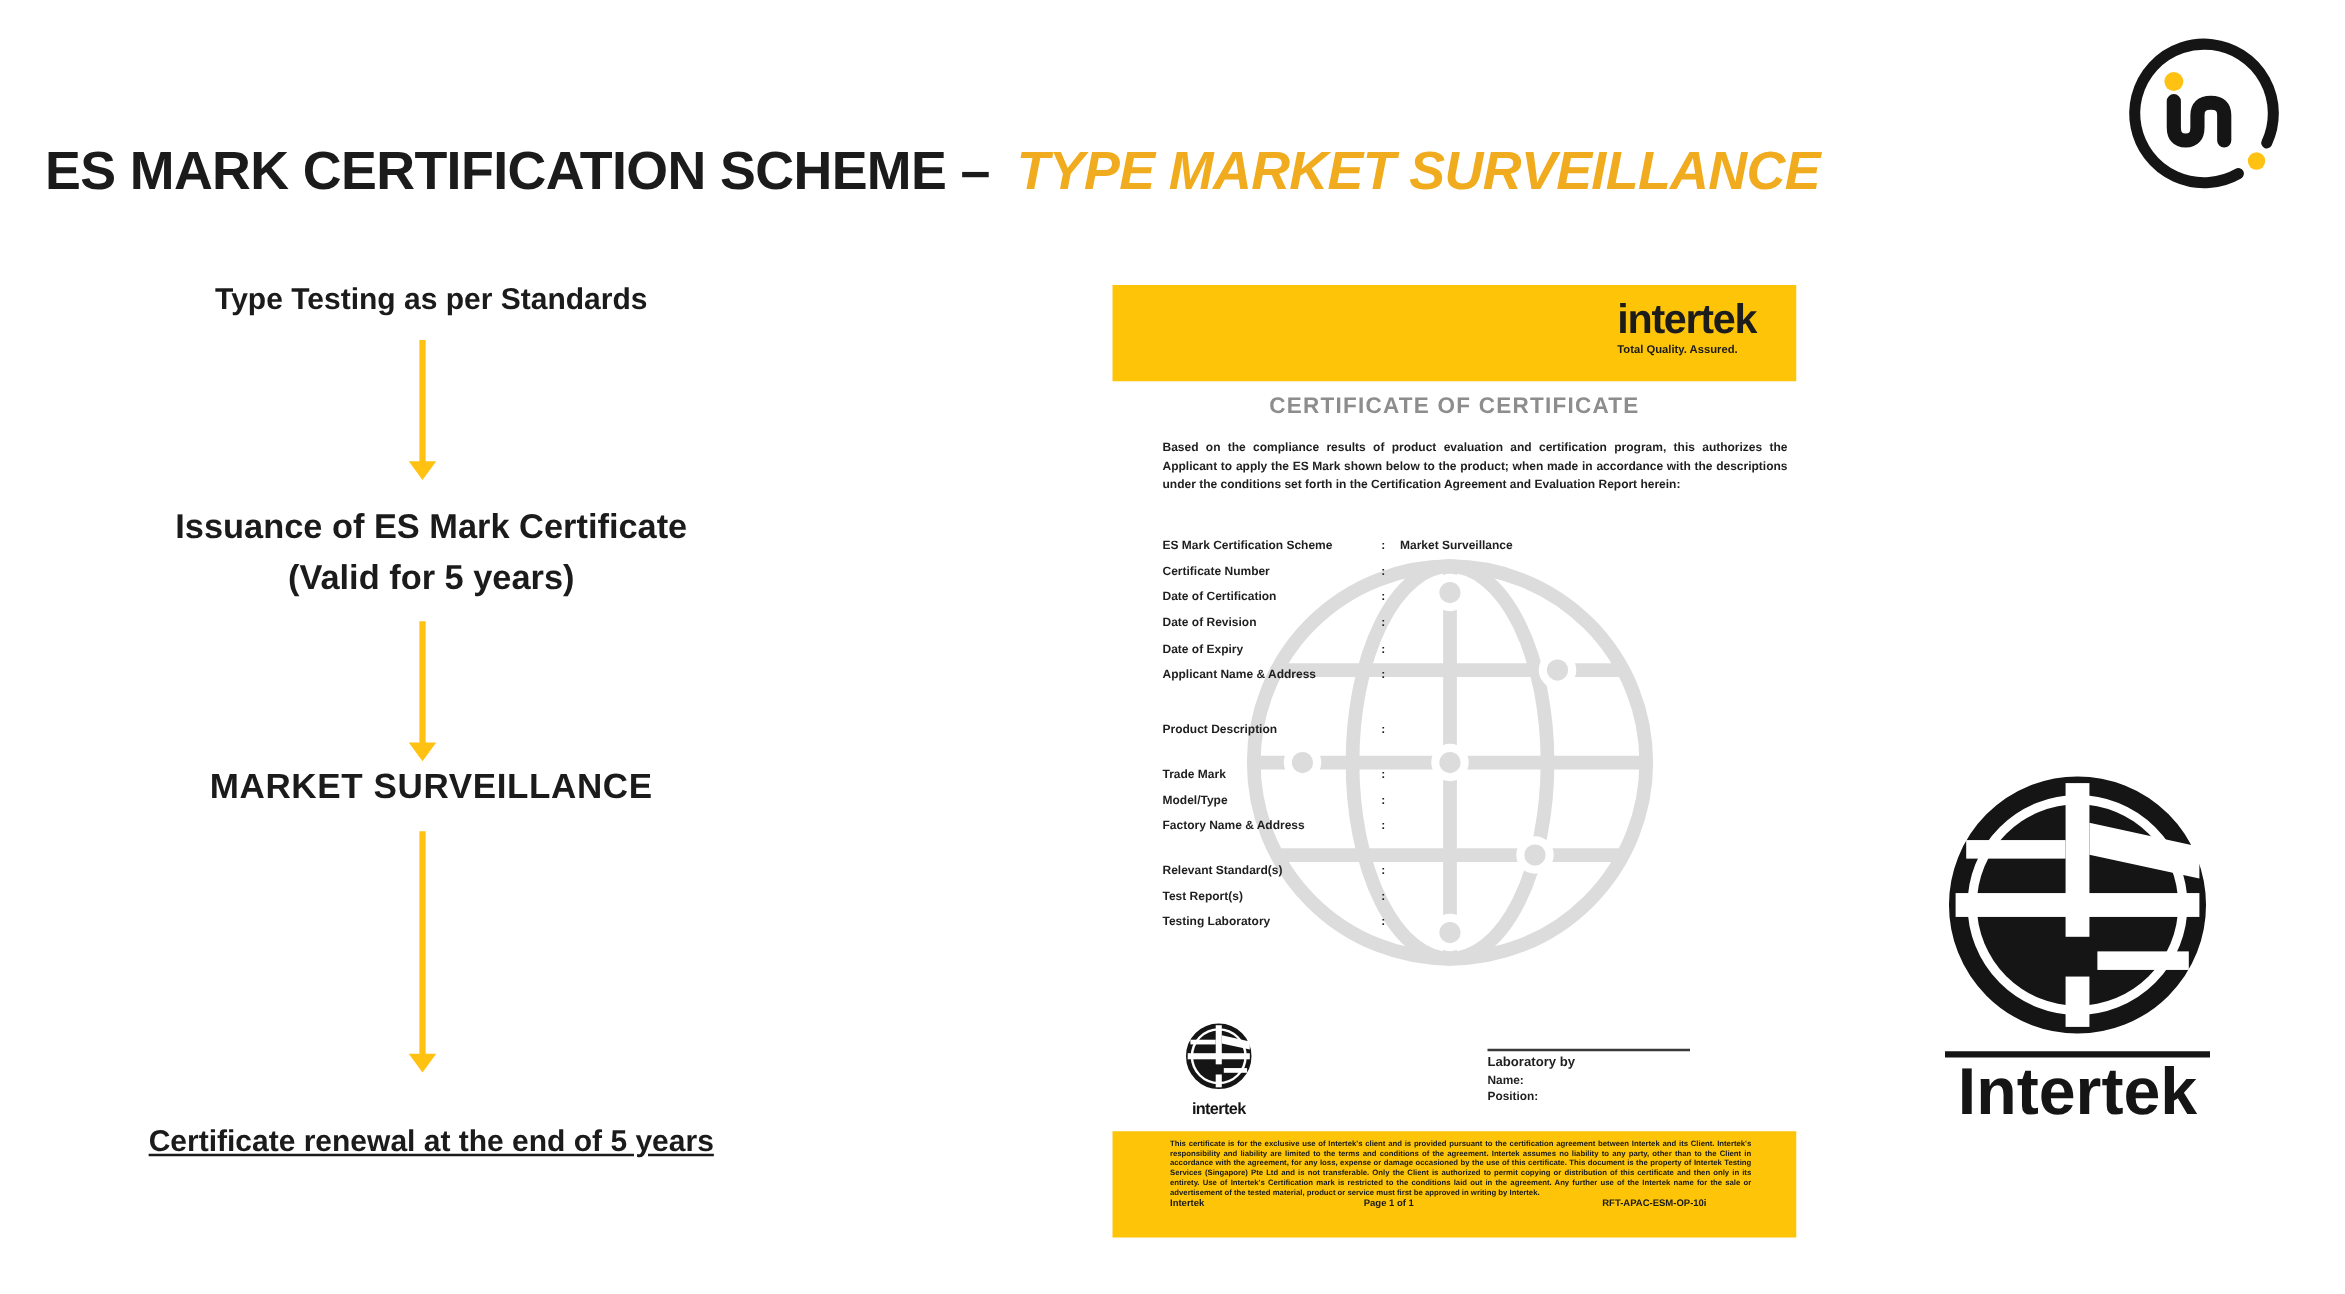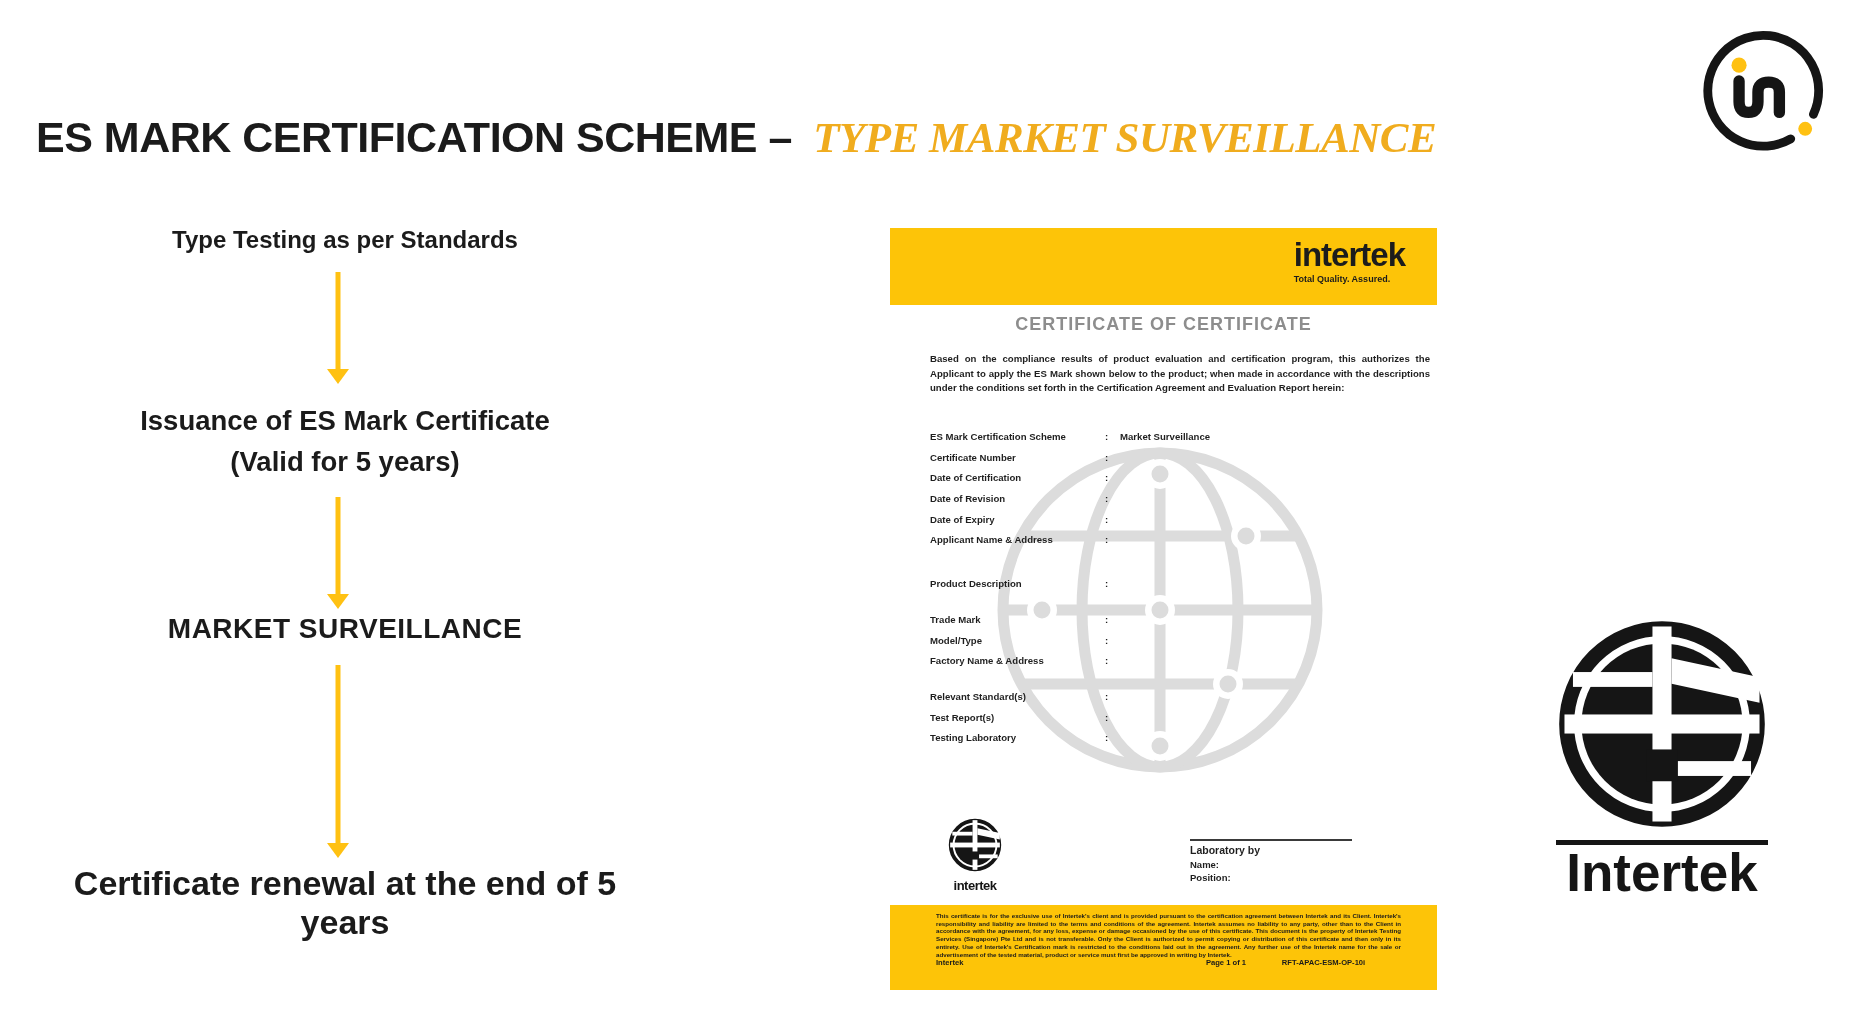--- a/index.html
+++ b/index.html
@@ -3,28 +3,28 @@
 <meta charset="utf-8">
 <style>
   html,body{margin:0;padding:0;background:#fff;}
   body{width:1876px;height:1035px;position:relative;overflow:hidden;
        font-family:"Liberation Sans", sans-serif;color:var(--ink,#1b1b1b);}
   .abs{position:absolute;}
 
   
   .slide-title{left:36px;top:84px;font-size:43px;font-weight:800;letter-spacing:-0.5px;white-space:nowrap;}
   .slide-title .t-black{color:var(--ink);}
-  .slide-title .t-yellow{color:var(--title-yellow);font-style:italic;margin-left:10px;font-family:Liberation Serif, serif;}
+  .slide-title .t-yellow{color:var(--title-yellow);font-style:italic;margin-left:10px;}
 
   
   .flow-step{left:30px;width:630px;text-align:center;font-weight:700;color:var(--ink);}
   .fs1{top:226px;font-size:24px;}
   .fs2{top:400px;font-size:27.5px;line-height:41px;}
   .fs3{top:613px;font-size:28px;letter-spacing:0.5px;}
-  .fs4{top:864px;font-size:34px;}
+  .fs4{top:900px;font-size:24px;text-decoration:underline;}
   .flow-arrow{width:24px;}
   .flow-arrow .stem{position:absolute;left:50%;transform:translateX(-50%);top:0;bottom:14px;width:5px;background:var(--arrow-yellow);}
   .flow-arrow .head{position:absolute;bottom:0;left:50%;transform:translateX(-50%);width:0;height:0;
                     border-left:11px solid transparent;border-right:11px solid transparent;border-top:15px solid var(--arrow-yellow);}
   .fa1{left:326px;top:272px;height:112px;}
   .fa2{left:326px;top:497px;height:112px;}
   .fa3{left:326px;top:665px;height:193px;}
 
   
   .certificate{left:890px;top:228px;width:547px;height:762px;background:#fff;}
@@ -48,21 +48,21 @@
   .es-small .caption{font-size:13px;font-weight:700;letter-spacing:-0.5px;margin-top:2px;color:#151515;}
   .auth-block{left:300px;top:611px;width:162px;border-top:2px solid #3a3a3a;padding-top:3px;color:#1f1f1f;}
   .auth-block .auth-by{font-size:10.5px;font-weight:700;}
   .auth-block .auth-name{font-size:9.5px;font-weight:700;margin-top:3px;}
   .auth-block .auth-pos{font-size:9.5px;font-weight:700;margin-top:2px;}
   .cert-band-bottom{left:0;top:677px;width:100%;height:85px;background:var(--band-yellow);}
   .disclaimer{position:absolute;left:46px;right:36px;top:7px;font-size:6.2px;line-height:7.7px;
               font-weight:600;text-align:justify;color:#1a1a1a;}
   .foot-row{position:absolute;left:46px;right:36px;top:53px;display:flex;font-size:7.6px;font-weight:700;color:#1a1a1a;}
   .foot-row span{flex:1;}
-  .foot-center{text-align:right;}
+  .foot-center{text-align:left;}
   .foot-right{text-align:center;}
 
   
   .in-logo{left:1700px;top:28px;}
   .es-badge{left:1556px;top:618px;width:212px;text-align:center;}
   .es-rule{width:212px;height:5px;background:#151515;margin-top:6px;}
   .es-badge .caption{font-size:53px;font-weight:600;line-height:56px;color:#151515;}
 
   
   .ink-stroke{stroke:#151515;}

